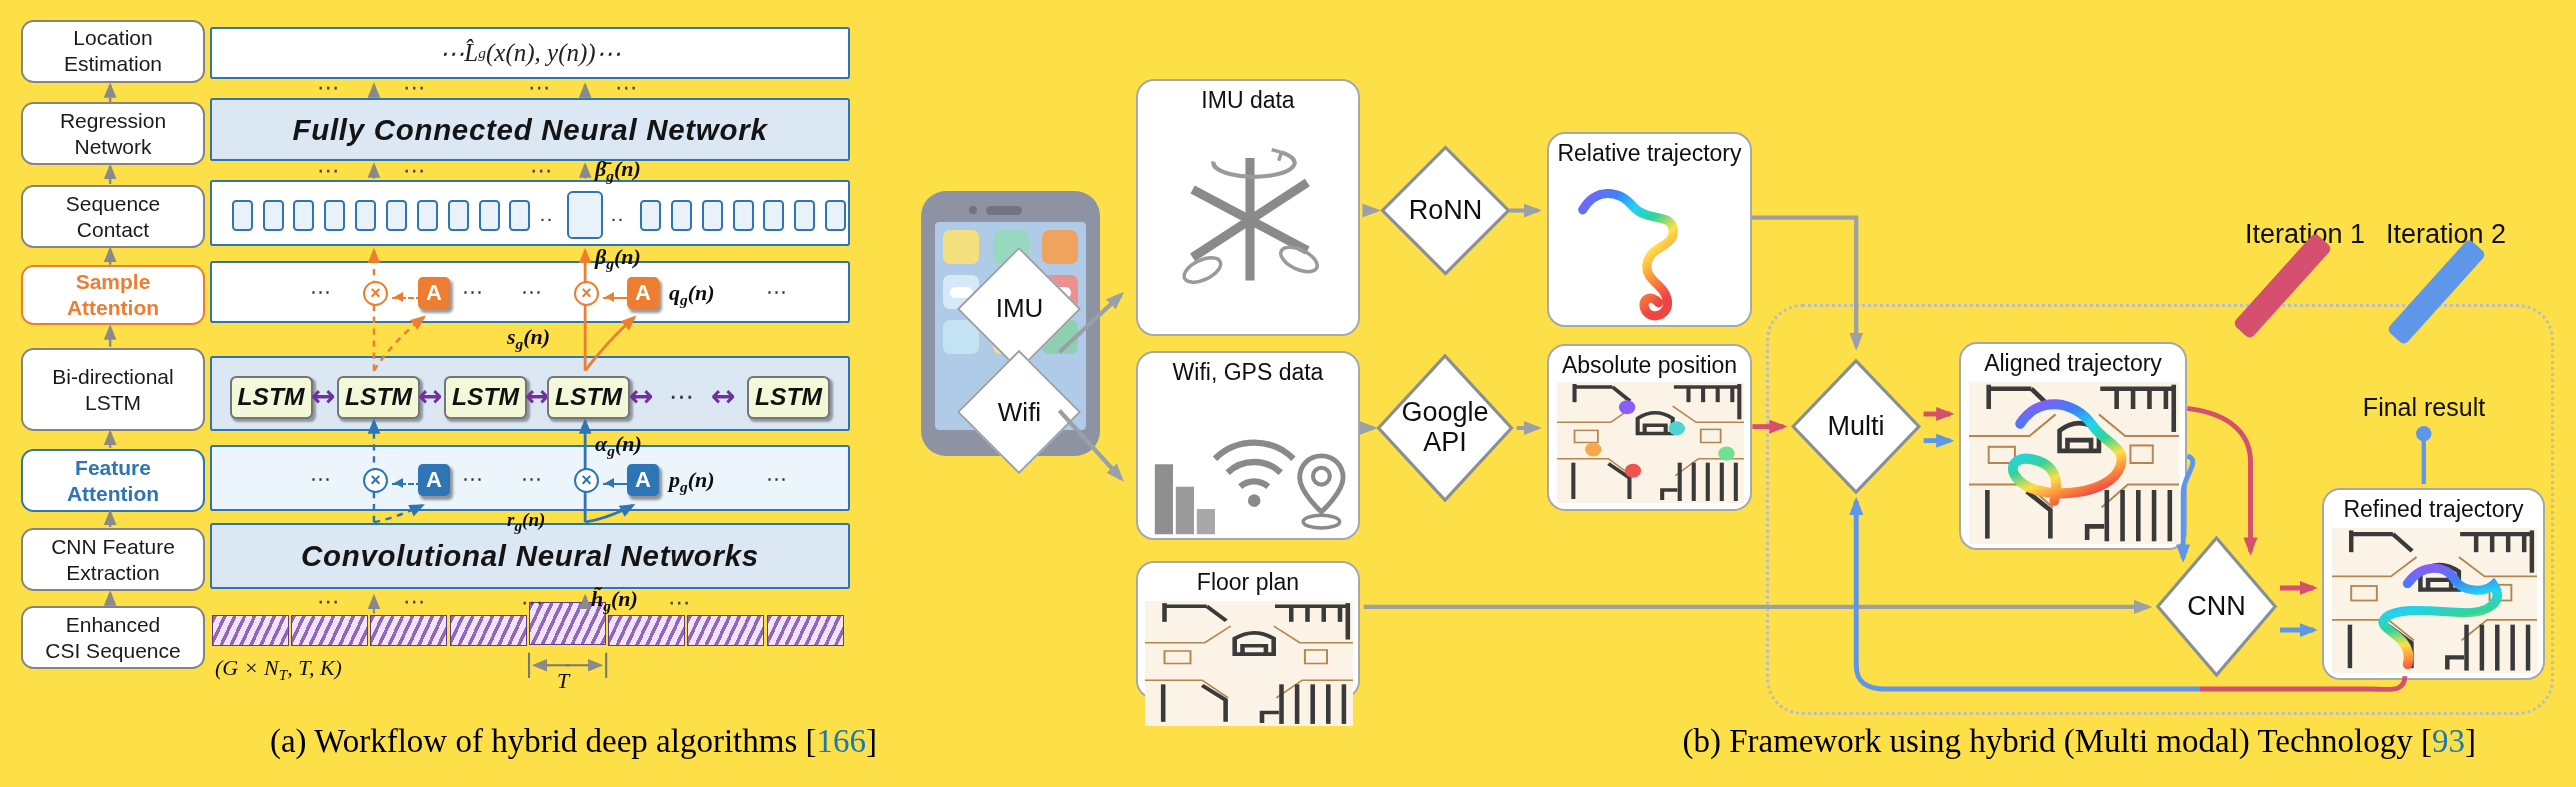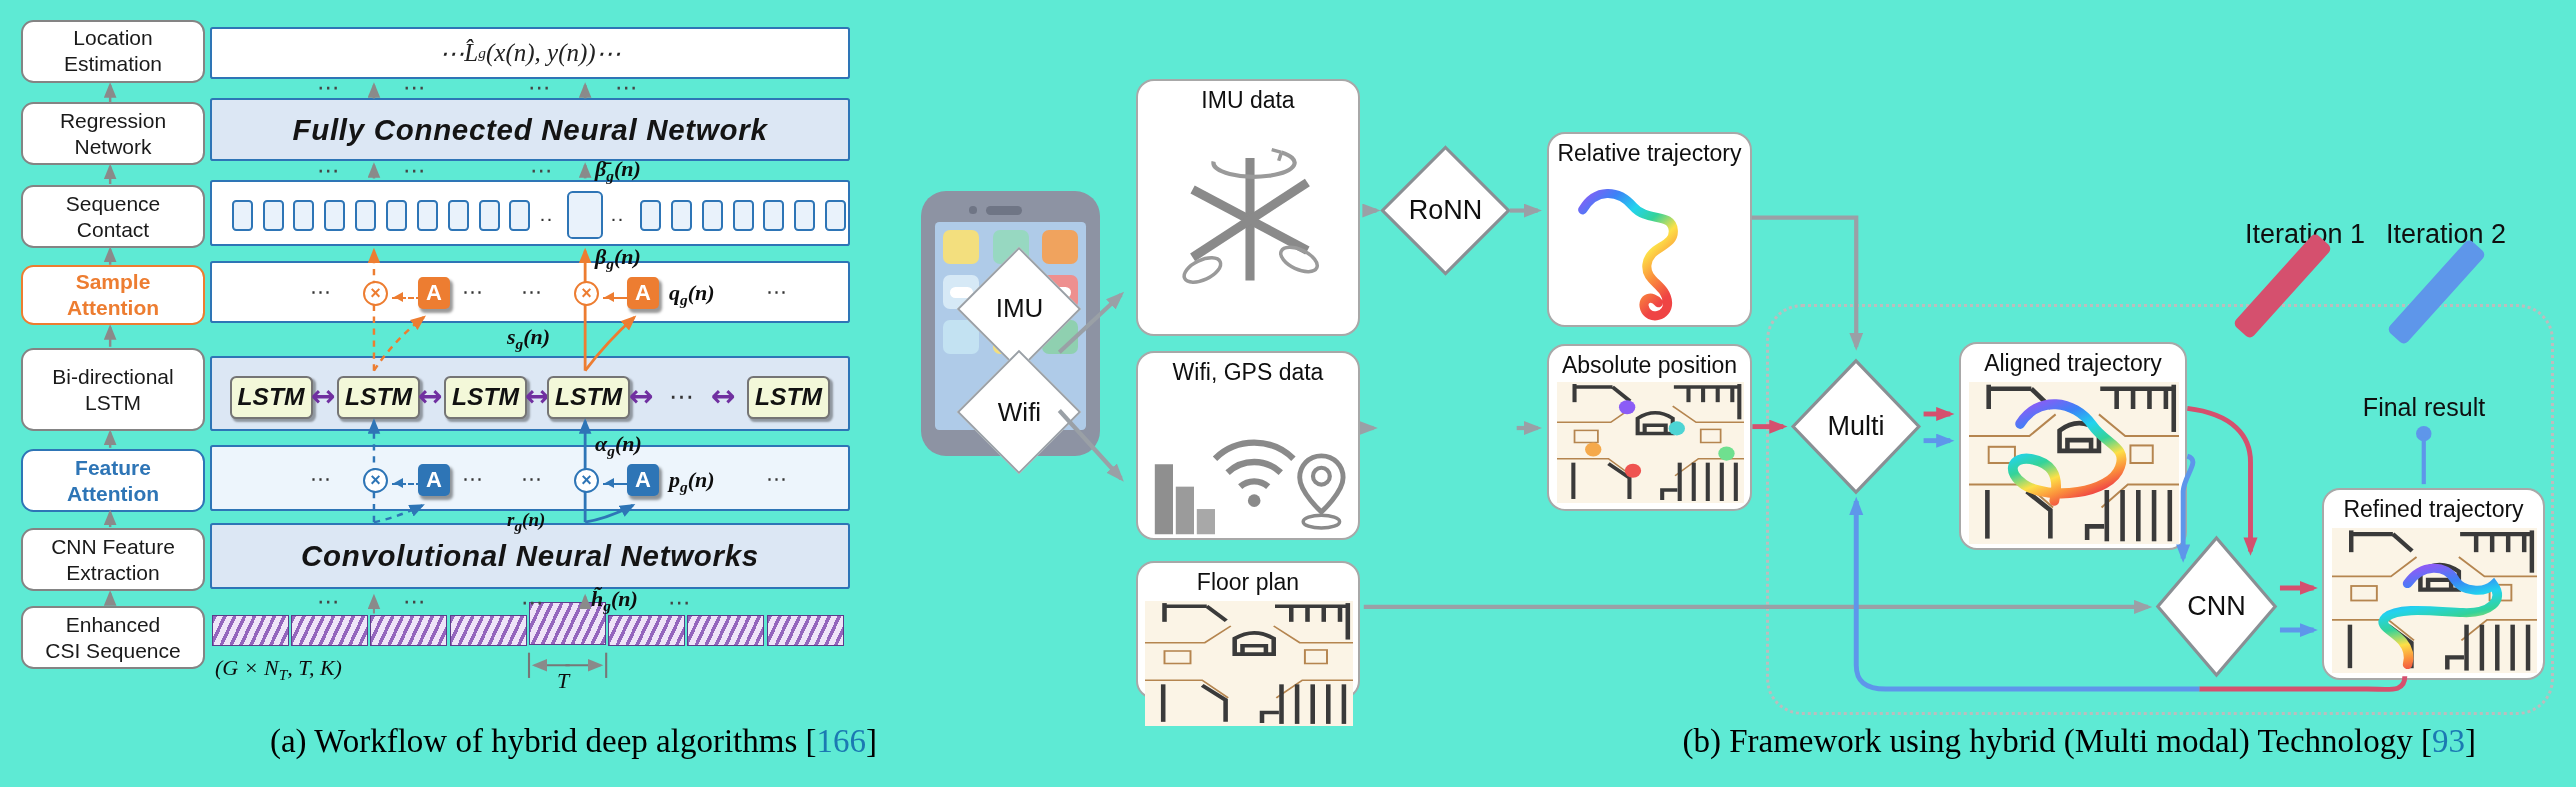--- a/index.html
+++ b/index.html
@@ -1,16 +1,16 @@
 <!DOCTYPE html>
 <html style="font-size:11.2px"><head>
 <meta charset="utf-8">
 <style>
   html,body{margin:0;padding:0;background:#fff;}
-  .canvas{position:relative;width:2576px;height:788px;background:#5eead4;overflow:hidden;
+  .canvas{position:relative;width:2576px;height:788px;background:#fde047;overflow:hidden;
           font-family:"Liberation Sans",sans-serif;color:#1a1a1a;}
   
   .lblbox{position:absolute;left:21px;width:180px;border:2.1px solid #848484;border-radius:12.6px;
           background:#fff;display:flex;flex-direction:column;justify-content:center;align-items:center;
           font-size:21px;line-height:1.22;text-align:center;font-weight:500;}
   .lbl-orange{border-color:#ED7D31;color:#ED7D31;font-weight:700;}
   .lbl-blue{border-color:#2E75B6;color:#2E75B6;font-weight:700;}
   .cbox{position:absolute;left:210px;width:640px;border:2.8px solid #2E75B6;border-radius:2.8px;background:#fff;box-sizing:border-box;}
   .fill{background:#DCE7F4;}
   .fill-light{background:#EDF5FC;}
@@ -451,20 +451,29 @@
 
     <div class="dia" style="left:467px;top:144px;width:133px;height:133px;">
       <svg width="133" height="133" viewBox="0 0 190 190">
         <polygon points="95,5 185,95 95,185 5,95" fill="#fff" stroke="#8a8f94" stroke-width="4.5"></polygon>
       </svg>
       <div class="dialabel">
           <span>RoNN</span>
         </div>
     </div>
 
+    <div class="dia" style="left:463px;top:352px;width:140px;height:152px;">
+      <svg width="140" height="152" viewBox="0 0 200 216">
+        <polygon points="100,5 195,108 100,211 5,108" fill="#fff" stroke="#8a8f94" stroke-width="4.5"></polygon>
+      </svg>
+      <div class="dialabel">
+        <span>Google</span>
+        <span>API</span>
+      </div>
+    </div>
 
     <div class="gbox" style="left:635px;top:132px;width:205px;height:195px;">
       <div class="gtitle">Relative trajectory</div>
       <svg width="185" height="149" viewBox="0 0 320 260" style="position:absolute;left:9.8px;top:38px;">
         <defs>
           <linearGradient id="gr1" x1="0" y1="0" x2="0.7" y2="1">
             <stop offset="0" stop-color="#8B5CF6"></stop>
               <stop offset="0.18" stop-color="#3B82F6"></stop>
             <stop offset="0.35" stop-color="#22D3EE"></stop>
               <stop offset="0.5" stop-color="#34D399"></stop>

